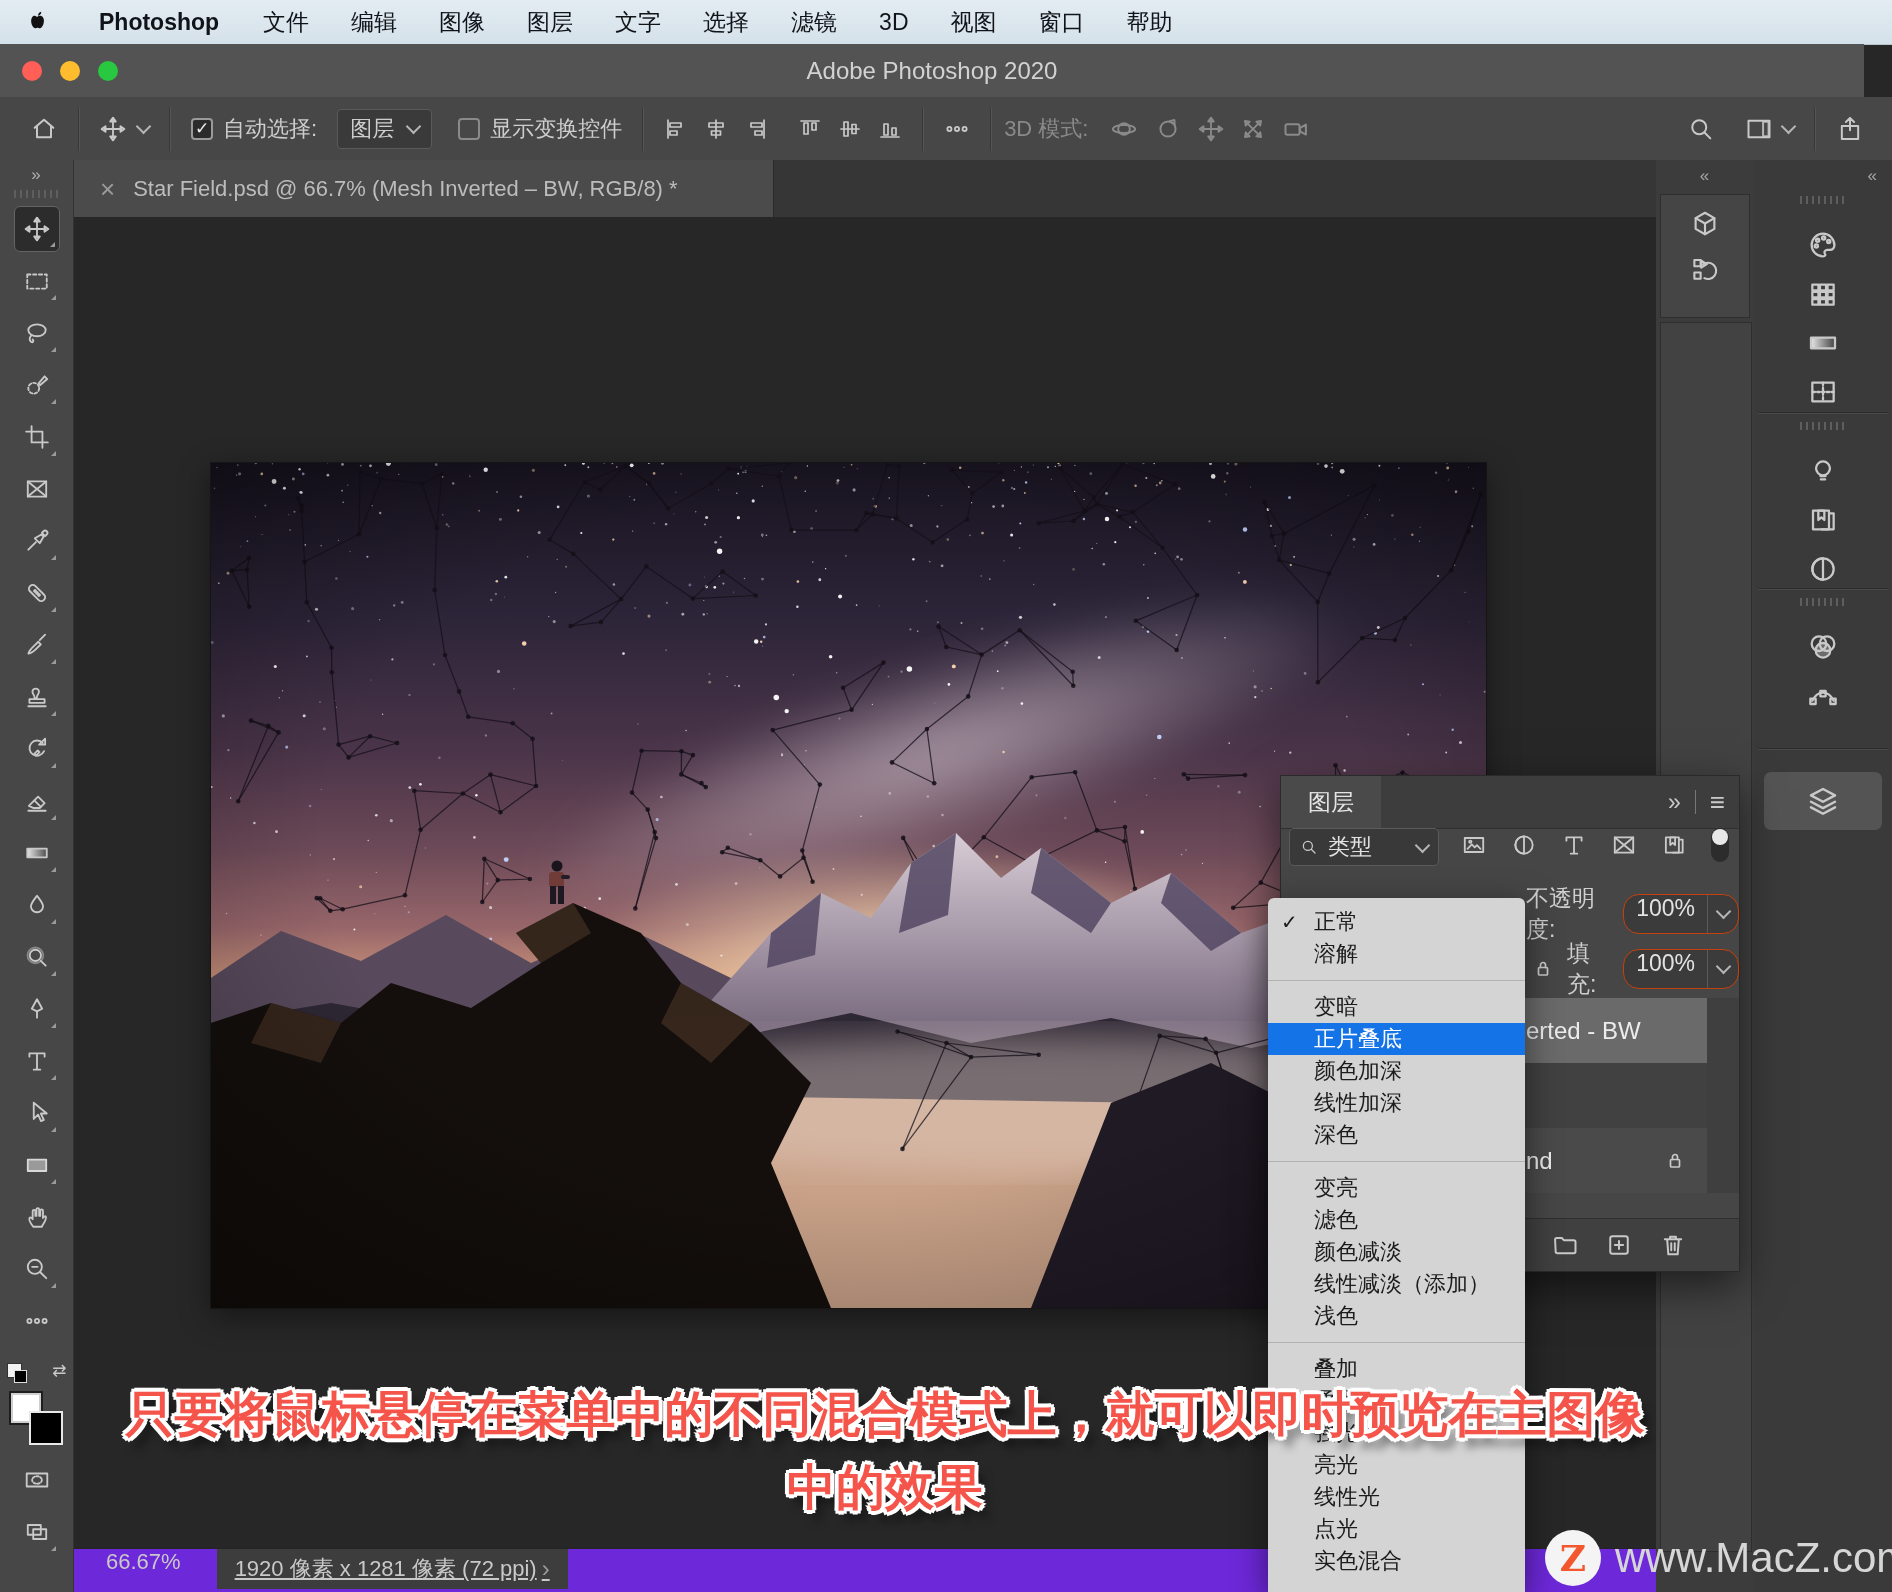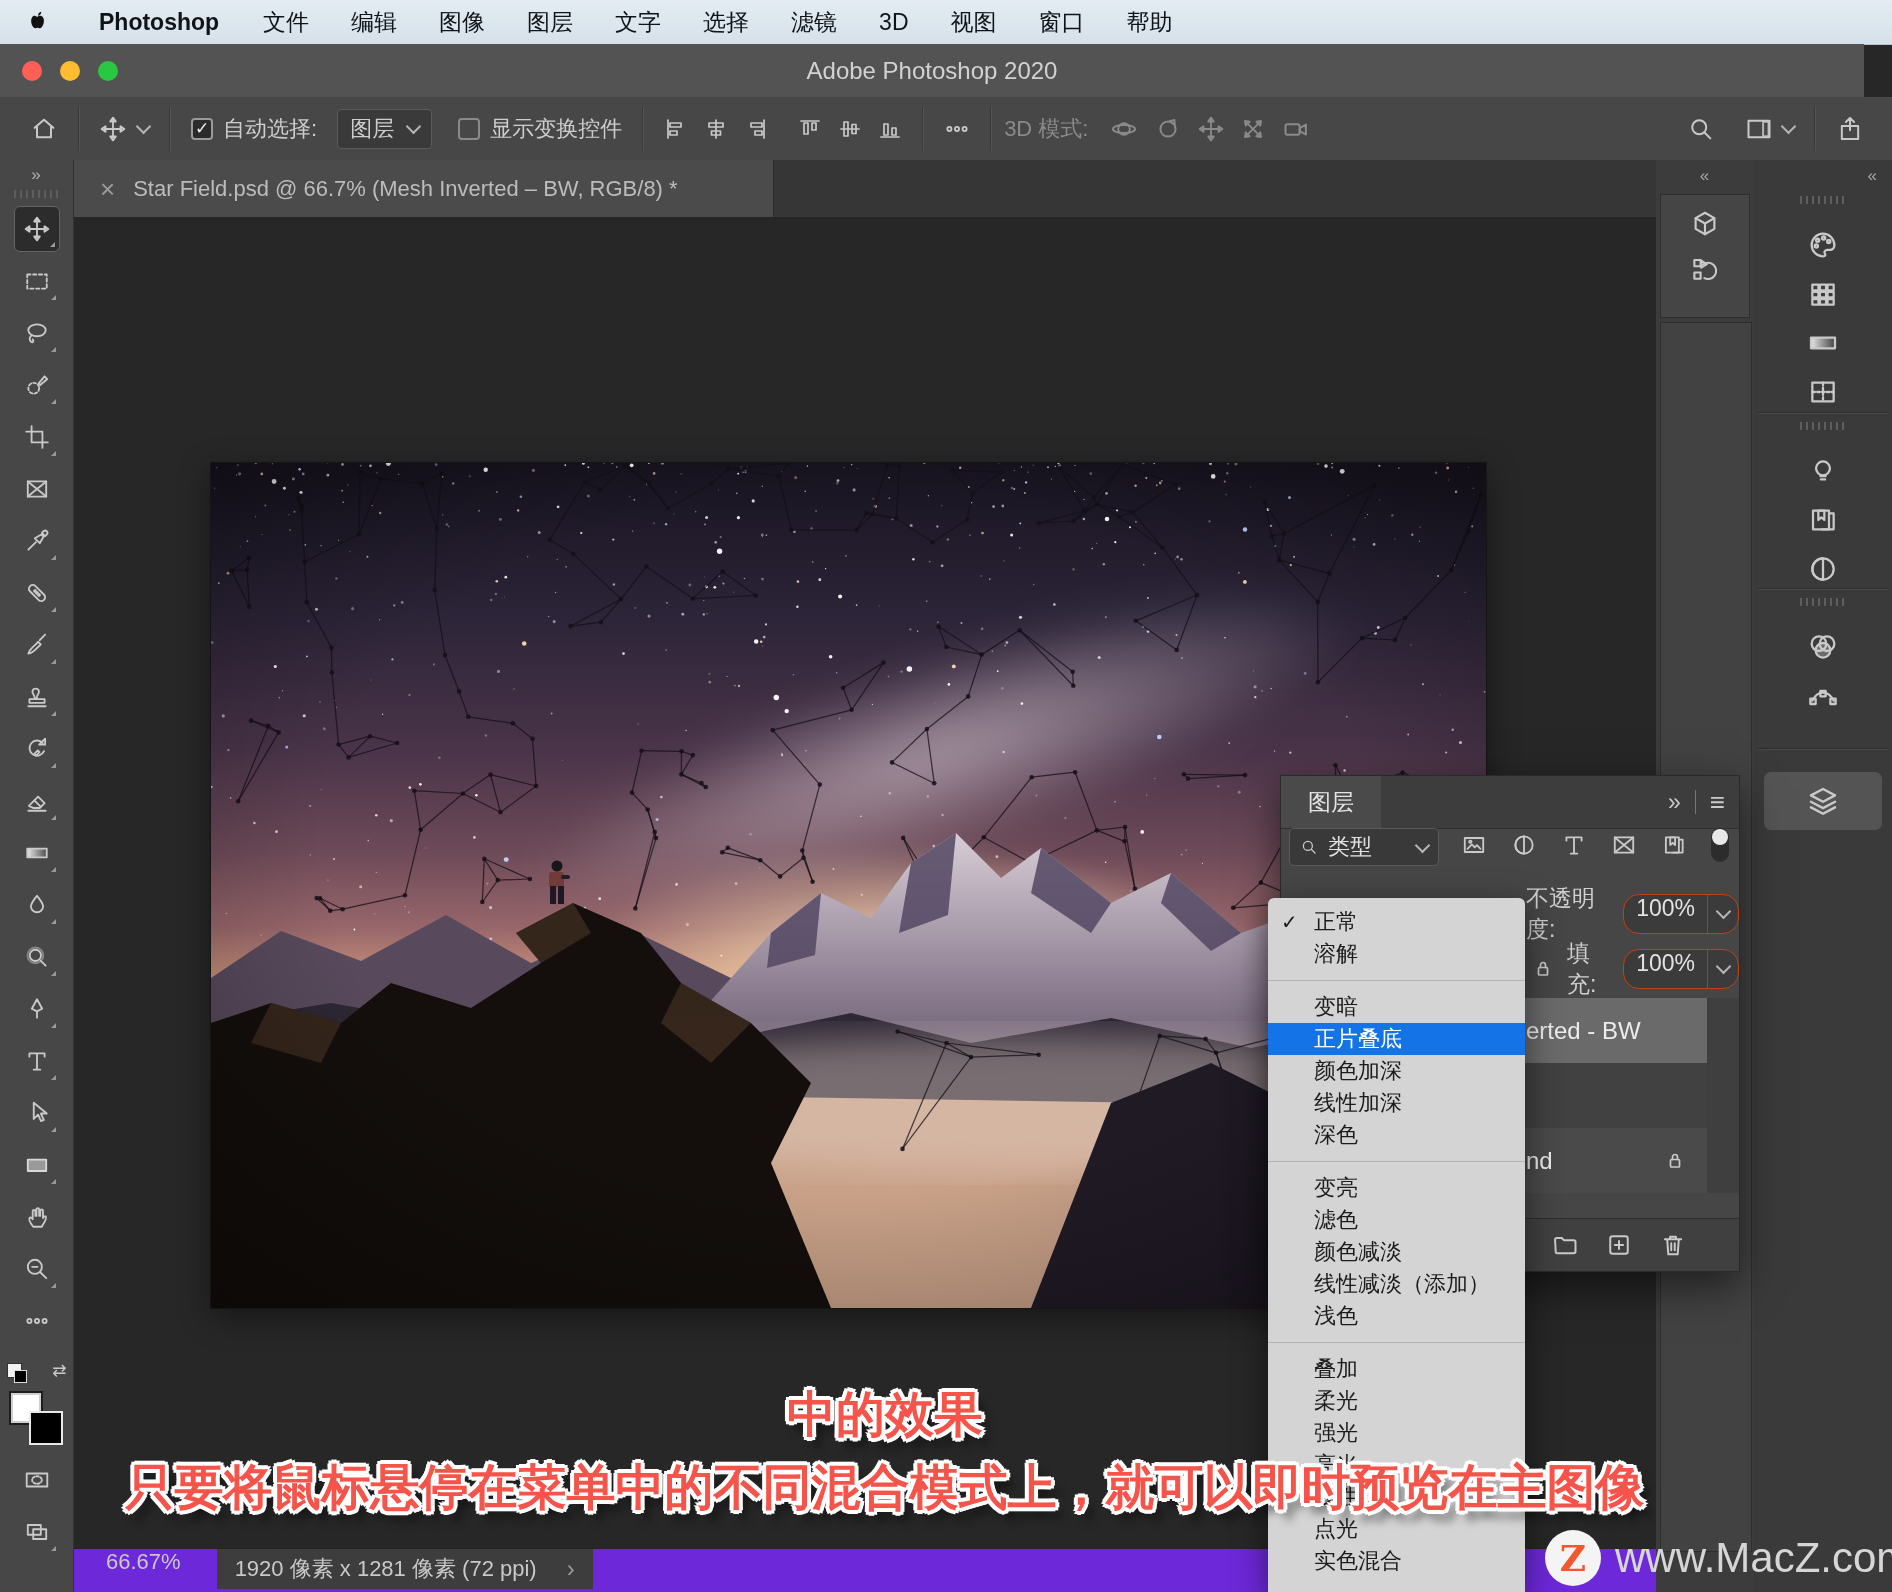--- a/index.html
+++ b/index.html
@@ -64,22 +64,22 @@
   .mini-fg{width:13px;height:13px;background:#f2f2f2;border:1px solid #333;position:relative;}
   .mini-fg::after{content:"";position:absolute;left:6px;top:6px;width:11px;height:11px;background:#000;border:1px solid #ddd;}
   .swap{color:#c9c9c9;font-size:17px;}
 
   
   #canvas{left:74px;top:217px;width:1582px;height:1331px;background:#272727;}
   #doc-image{left:211px;top:463px;width:1275px;height:845px;box-shadow:0 0 0 1px #151515, 0 8px 30px rgba(0,0,0,.45);}
   #statusbar{left:74px;top:1548px;width:1582px;height:44px;background:#6d28d9;border-top:1px solid #242424;
              display:flex;color:#c9c9c9;font-size:22px;}
   #status-zoom{margin-left:32px;}
-  #status-doc{margin-left:36px;height:40px;background:#3d3d3d;display:flex;align-items:center;gap:30px;
-              padding:0 18px;color:#c9c9c9;}
+  #status-doc{margin-left:36px;height:40px;background:#3d3d3d;display:flex;align-items:center;gap:5px;
+              padding:0 18px;color:#c9c9c9;text-decoration:underline;}
   #status-doc .gt{color:#9a9a9a;font-size:24px;}
 
   
   #dock{left:1656px;top:160px;width:236px;height:1432px;background:#353535;}
   .dockhdr{color:#a8a8a8;font-size:17px;letter-spacing:1px;}
   #dock-col1{position:absolute;left:0;top:0;width:98px;height:100%;background:#3c3c3c;border-right:1px solid #2c2c2c;}
   #dock-col1 .dockhdr{position:absolute;left:0;top:6px;width:100%;text-align:center;}
   #dc1-box{position:absolute;left:4px;top:34px;width:90px;height:124px;background:#454545;border:1px solid #2e2e2e;
            display:flex;flex-direction:column;align-items:center;gap:16px;padding-top:14px;box-sizing:border-box;}
   #dc1-rest{position:absolute;left:4px;top:162px;width:90px;bottom:40px;background:#424242;border:1px solid #2e2e2e;}
@@ -1938,22 +1938,22 @@
     <div class="bm-item"><span>叠加</span></div>
     <div class="bm-item"><span>柔光</span></div>
     <div class="bm-item"><span>强光</span></div>
     <div class="bm-item"><span>亮光</span></div>
     <div class="bm-item"><span>线性光</span></div>
     <div class="bm-item"><span>点光</span></div>
     <div class="bm-item"><span>实色混合</span></div>
   </div>
 
   <div id="caption" class="abs">
+    <div>只要将鼠标悬停在菜单中的不同混合模式上，就可以即时预览在主图像</div>
     <div>中的效果</div>
-    <div>只要将鼠标悬停在菜单中的不同混合模式上，就可以即时预览在主图像</div>
   </div>
 
   <div id="watermark" class="abs">
     <span id="wm-badge">Z</span>
     <span id="wm-text">www.MacZ.com</span>
   </div>
 
 </div>
 
 </body></html>

